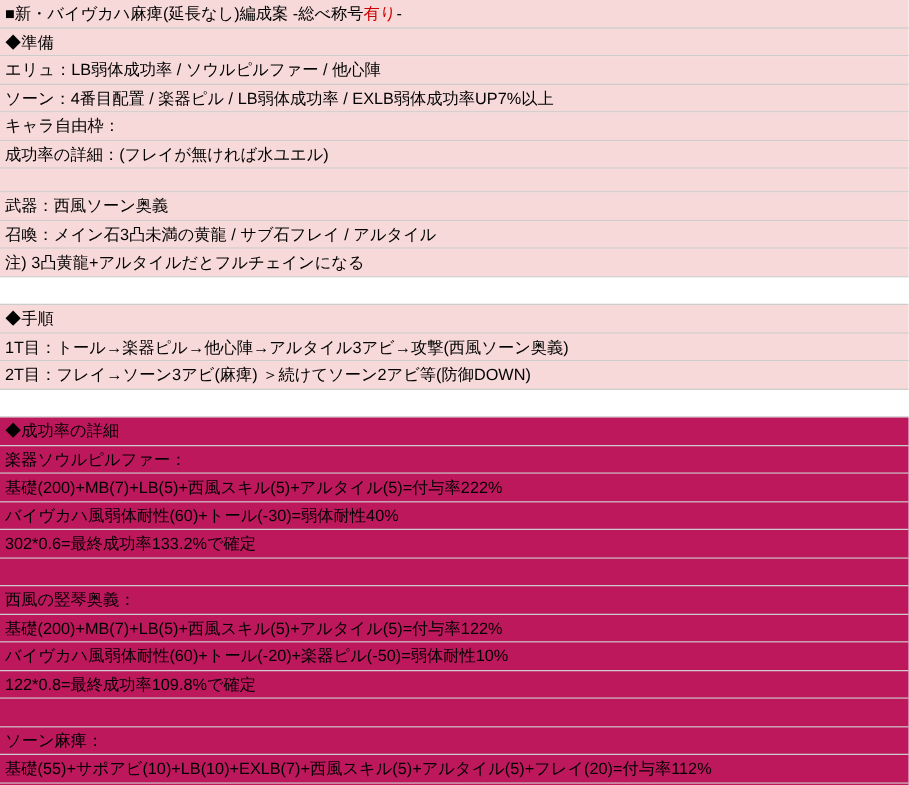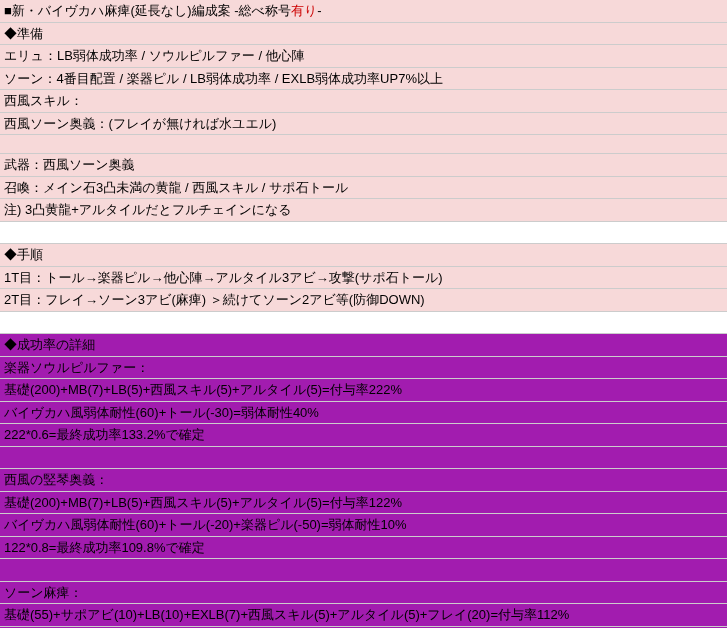--- a/index.html
+++ b/index.html
@@ -16,21 +16,21 @@
     }
     .row {
       border-bottom: 1px solid #ccc;
       padding: 1px 4px;
       min-height: 19px;
     }
     .pink {
       background: #f7d9d9;
     }
     .gray {
-      background: #a21caf;
+      background: #be185d;
     }
     .white {
       background: #fff;
     }
     .red-text {
       color: #cc0000;
     }
     .black-text {
       color: #000;
     }
@@ -44,41 +44,41 @@
 </head>
 <body>
 
 <div class="row pink title-row">
   <span class="title-main black-text">■新・バイヴカハ麻痺(延長なし)編成案  -総べ称号</span><span class="red-text">有り</span><span class="black-text">-</span>
 </div>
 
 <div class="row pink">◆準備</div>
 <div class="row pink">エリュ：LB弱体成功率 / ソウルピルファー / 他心陣</div>
 <div class="row pink">ソーン：4番目配置 / 楽器ピル / LB弱体成功率 / EXLB弱体成功率UP7%以上</div>
-<div class="row pink">西風スキル：</div>
-<div class="row pink">西風ソーン奥義：(フレイが無ければ水ユエル)</div>
+<div class="row pink">キャラ自由枠：</div>
+<div class="row pink">成功率の詳細：(フレイが無ければ水ユエル)</div>
 <div class="row pink"></div>
 <div class="row pink">武器：西風ソーン奥義</div>
-<div class="row pink">召喚：メイン石3凸未満の黄龍 / 西風スキル / サポ石トール</div>
+<div class="row pink">召喚：メイン石3凸未満の黄龍 / サブ石フレイ / アルタイル</div>
 <div class="row pink">注) 3凸黄龍+アルタイルだとフルチェインになる</div>
 
 <div class="row white">&nbsp;</div>
 
 <div class="row pink">◆手順</div>
-<div class="row pink">1T目：トール→楽器ピル→他心陣→アルタイル3アビ→攻撃(サポ石トール)</div>
+<div class="row pink">1T目：トール→楽器ピル→他心陣→アルタイル3アビ→攻撃(西風ソーン奥義)</div>
 <div class="row pink">2T目：フレイ→ソーン3アビ(麻痺) ＞続けてソーン2アビ等(防御DOWN)</div>
 
 <div class="row white">&nbsp;</div>
 
 <div class="row gray">◆成功率の詳細</div>
 
 <div class="row gray">楽器ソウルピルファー：</div>
 <div class="row gray">基礎(200)+MB(7)+LB(5)+西風スキル(5)+アルタイル(5)=付与率222%</div>
 <div class="row gray">バイヴカハ風弱体耐性(60)+トール(-30)=弱体耐性40%</div>
-<div class="row gray">222*0.6=最終成功率133.2%で確定</div>
+<div class="row gray">302*0.6=最終成功率133.2%で確定</div>
 
 <div class="row gray">&nbsp;</div>
 
 <div class="row gray">西風の竪琴奥義：</div>
 <div class="row gray">基礎(200)+MB(7)+LB(5)+西風スキル(5)+アルタイル(5)=付与率122%</div>
 <div class="row gray">バイヴカハ風弱体耐性(60)+トール(-20)+楽器ピル(-50)=弱体耐性10%</div>
 <div class="row gray">122*0.8=最終成功率109.8%で確定</div>
 
 <div class="row gray">&nbsp;</div>
 

